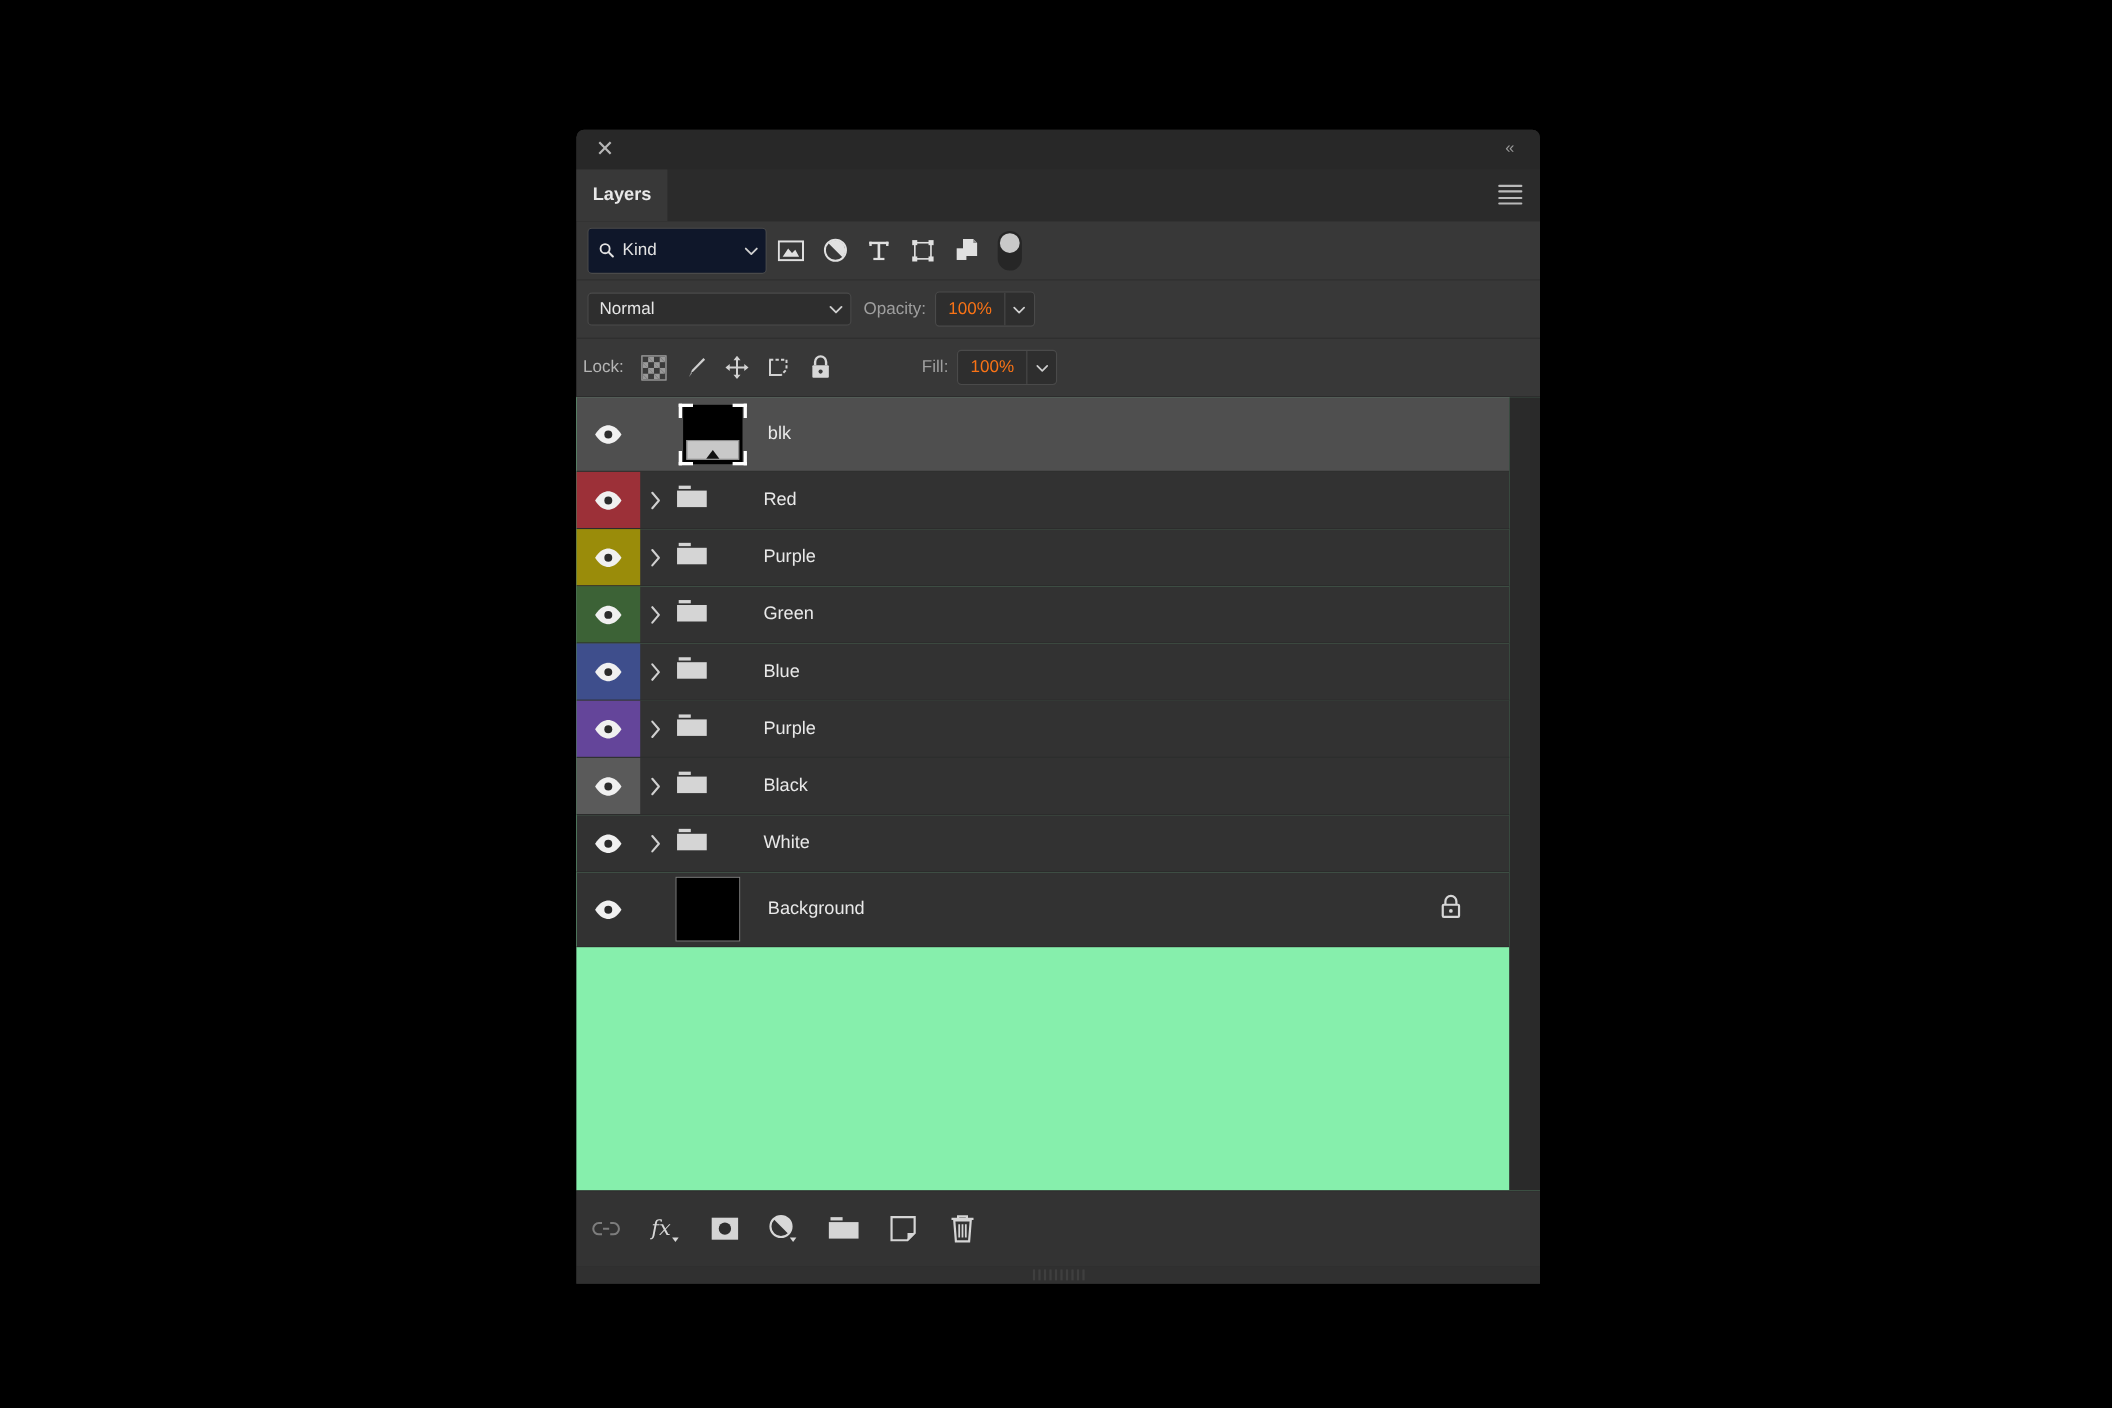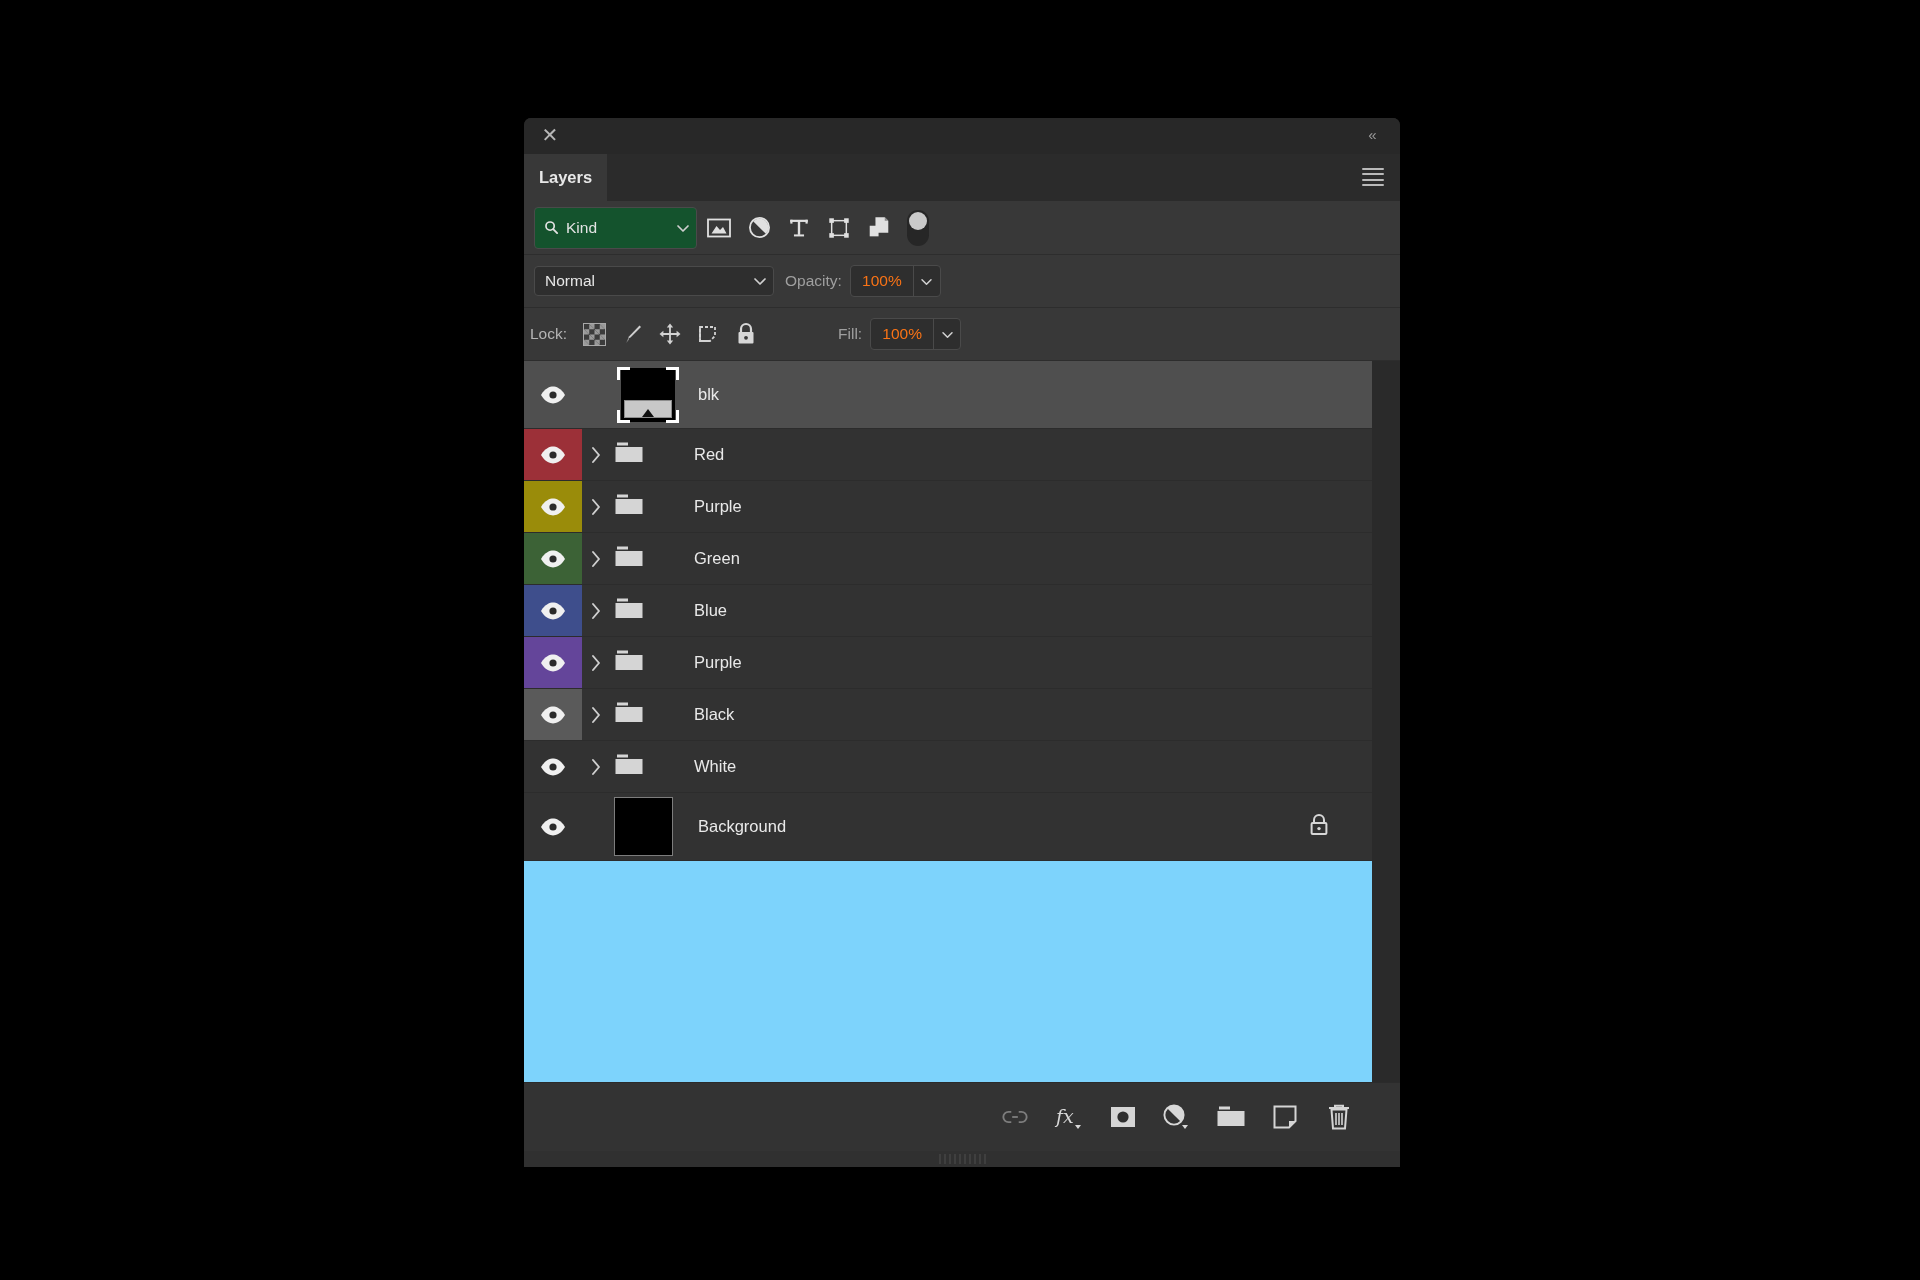--- a/index.html
+++ b/index.html
@@ -44,21 +44,21 @@
     display:flex;flex-direction:column;justify-content:space-between;cursor:pointer;
   }
   .hamburger i{display:block;height:2px;background:#b9b9b9;border-radius:1px;}
   
   .filterrow{
     height:53px;flex:0 0 53px;background:#383838;
     display:flex;align-items:center;padding:0 0 0 10px;
     border-bottom:1px solid #2d2d2d;
   }
   .kind{
-    width:163px;height:42px;background:#14532d;border:1px solid #4a4a4a;border-radius:4px;
+    width:163px;height:42px;background:#0f172a;border:1px solid #4a4a4a;border-radius:4px;
     display:flex;align-items:center;padding:0 6px 0 9px;box-sizing:border-box;cursor:pointer;
   }
   .kind .lbl{color:#e3e3e3;font-size:15.5px;margin-left:7px;flex:1;}
   .fi{
     width:36px;height:36px;margin-left:4px;display:flex;align-items:center;justify-content:center;cursor:pointer;
   }
   .fi:first-of-type{margin-left:14px;}
   .toggle{
     width:22px;height:36px;margin-left:10px;background:#262626;border-radius:11px;
     display:flex;align-items:flex-start;justify-content:center;padding-top:2px;box-sizing:border-box;cursor:pointer;
@@ -93,21 +93,21 @@
   .lk{width:38px;height:38px;display:flex;align-items:center;justify-content:center;cursor:pointer;}
   .checker{
     width:21px;height:21px;
     background-image:
       linear-gradient(45deg,#9a9a9a 25%,transparent 25%,transparent 75%,#9a9a9a 75%),
       linear-gradient(45deg,#9a9a9a 25%,#3b3b3b 25%,#3b3b3b 75%,#9a9a9a 75%);
     background-size:10.5px 10.5px;background-position:0 0,5.25px 5.25px;
     outline:1px solid #a8a8a8;
   }
   
-  .listwrap{flex:1;position:relative;background:#7dd3fc;overflow:hidden;}
+  .listwrap{flex:1;position:relative;background:#86efac;overflow:hidden;}
   .list{position:absolute;left:0;top:0;right:28px;bottom:0;}
   .row{
     height:51px;display:flex;align-items:center;position:relative;
     border-bottom:1px solid #2c2c2c;background:#323232;cursor:pointer;
   }
   .row.selected{background:#4f4f4f;}
   .row.tall{height:67px;}
   .eyecol{
     width:58px;height:100%;flex:0 0 58px;display:flex;align-items:center;justify-content:center;cursor:pointer;
   }
@@ -136,21 +136,21 @@
   .brk.bl{left:5px;bottom:2px;border-right:none;border-top:none;}
   .brk.br{right:5px;bottom:2px;border-left:none;border-top:none;}
   .bgthumb{width:57px;height:57px;background:#000;border:1px solid #7d7d7d;margin-left:4px;}
   
   .scrollbar{
     position:absolute;right:0;top:0;width:28px;bottom:0;background:#2a2a2a;cursor:pointer;
   }
   
   .bottombar{
     height:68px;flex:0 0 68px;background:#333333;display:flex;align-items:center;
-    justify-content:flex-end;padding-right:34px;border-top:1px solid #2b2b2b;
+    padding-right:34px;border-top:1px solid #2b2b2b;
   }
   .bi{width:54px;height:54px;display:flex;align-items:center;justify-content:center;cursor:pointer;position:relative;}
   .grip{
     height:16px;flex:0 0 16px;background:#303030;display:flex;align-items:center;justify-content:center;gap:3px;
     cursor:ns-resize;
   }
   .grip i{display:block;width:2px;height:10px;background:#3f3f3f;}
 </style>
 </head>
 <body>

